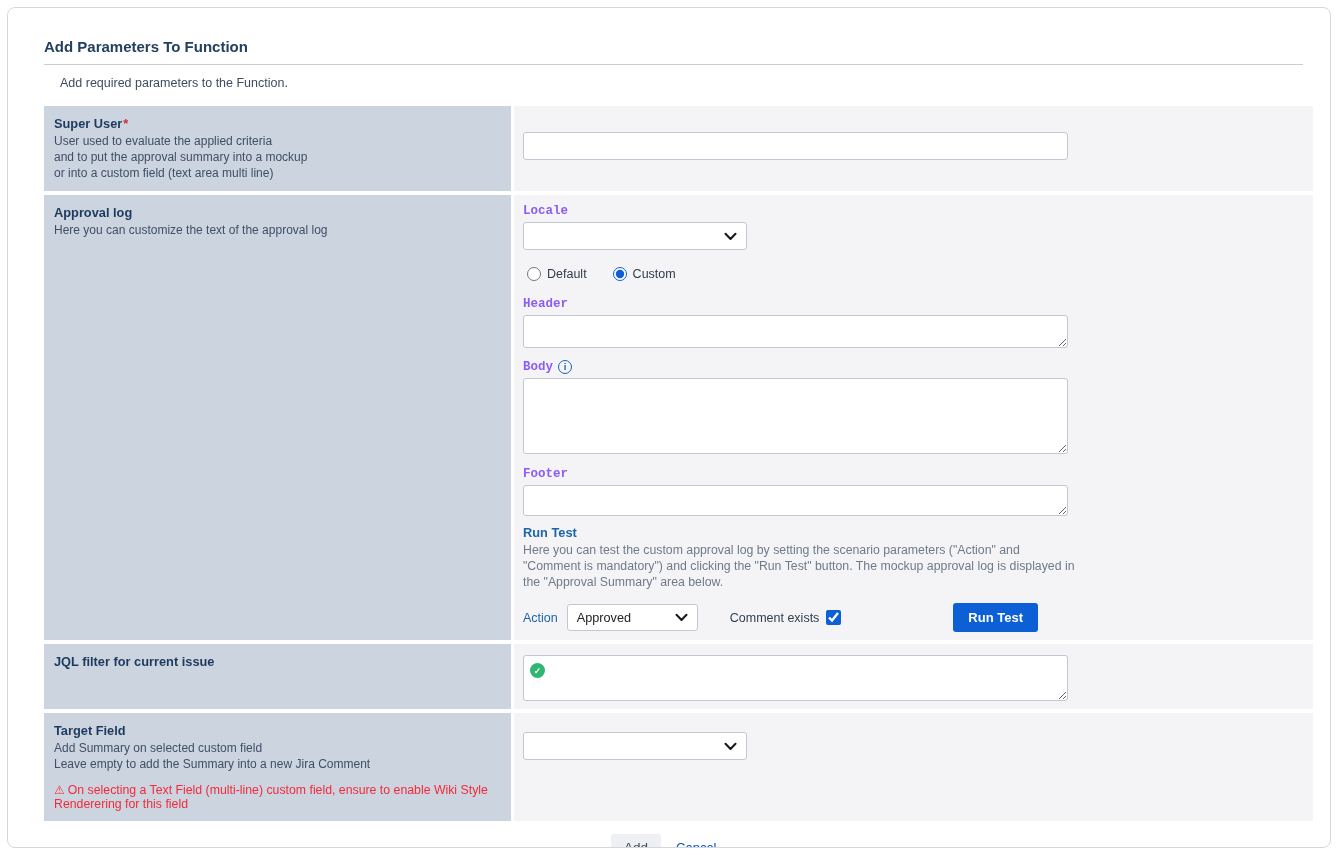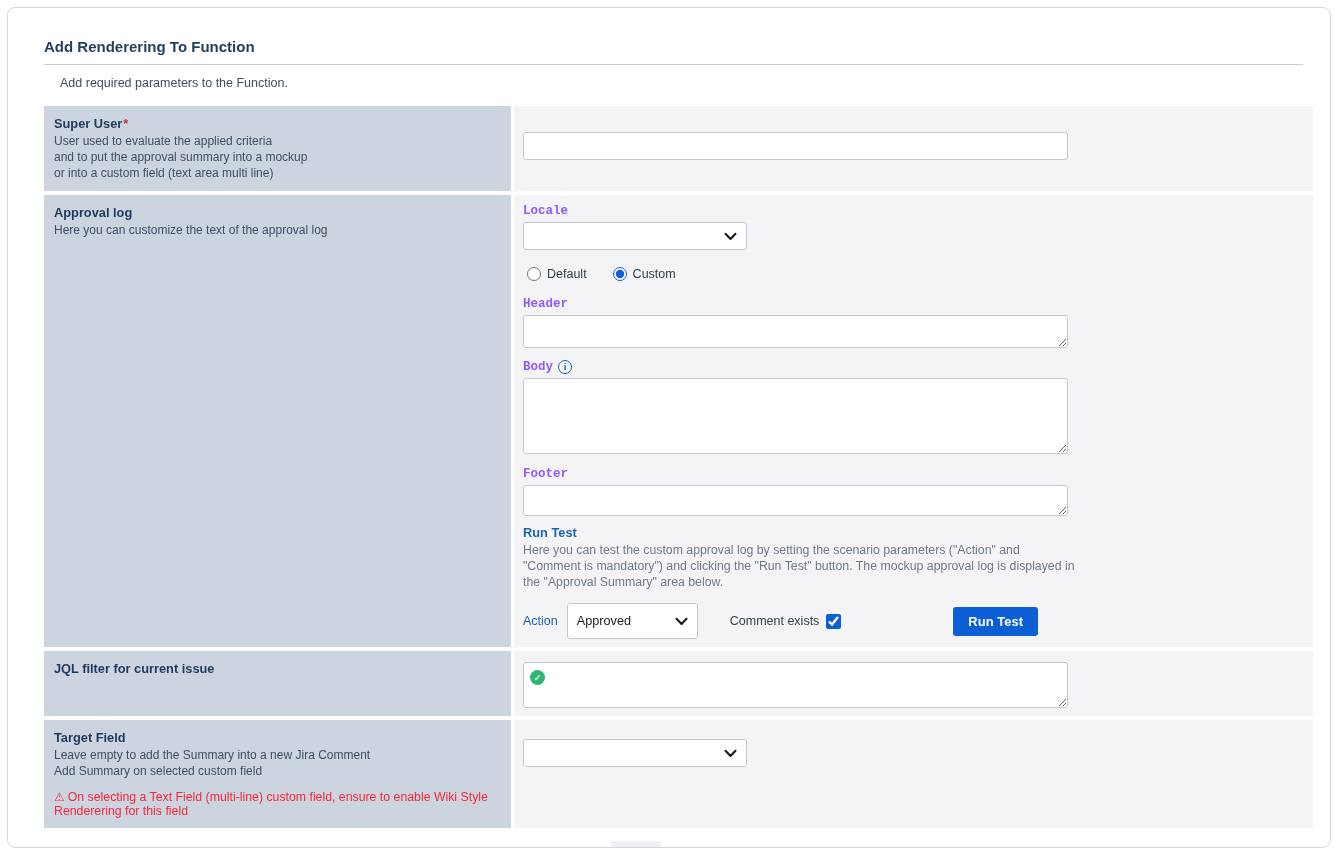--- a/index.html
+++ b/index.html
@@ -79,21 +79,21 @@
     width:14px; height:14px; border:1.3px solid #1b64ad; border-radius:50%;
     display:inline-flex; align-items:center; justify-content:center;
     color:#1b64ad; font-size:9.5px; font-weight:bold; line-height:1;
   }
 
   .runtest-heading { color:#1b64ad; font-weight:bold; font-size:12.8px; margin-bottom:2px; }
   .runtest-desc { width:552px; color:#6f7b8a; font-size:12.3px; line-height:16px; margin-bottom:13px; }
 
   .action-row { display:flex; align-items:center; }
   .action-label { color:#1b64ad; font-size:12.5px; margin-right:9px; }
-  .action-select { width:131px; height:36px; }
+  .action-select { width:131px; height:27px; }
   .action-select .select-value { color:#222; font-size:12.7px; }
   .comment-group { display:flex; align-items:center; margin-left:32px; color:#34414f; font-size:12.5px; }
   .comment-group input { margin:0 0 0 7px; accent-color:#0c5fd4; width:15px; height:15px; }
   .runtest-btn {
     margin-left:112px;
     background:#0c5fd4; color:#fff; font-weight:bold; font-size:13px;
     border:none; border-radius:3px; padding:7px 15px; cursor:pointer;
     font-family:inherit;
   }
 
@@ -115,21 +115,21 @@
     padding:6px 13px; font:inherit; font-size:13.5px; color:#3c4a5e; cursor:pointer;
   }
   .cancel-link { margin-left:15px; color:#0052cc; font-size:13px; text-decoration:none; cursor:pointer; }
 </style>
 </head>
 <body>
 
 <div class="page">
   <div class="content">
 
-    <h1 class="page-title">Add Renderering To Function</h1>
+    <h1 class="page-title">Add Parameters To Function</h1>
     <p class="subtitle">Add required parameters to the Function.</p>
 
     <div class="rows">
 
       <div class="row">
         <div class="label-cell">
           <div class="cell-title"><span>Super User</span><span class="req">*</span></div>
           <div class="cell-desc">
             <div>User used to evaluate the applied criteria</div>
             <div>and to put the approval summary into a mockup</div>
@@ -211,22 +211,22 @@
             <span class="check-badge">✓</span>
             <textarea class="ta ta-jql" style=""></textarea>
           </div>
         </div>
       </div>
 
       <div class="row">
         <div class="label-cell">
           <div class="cell-title">Target Field</div>
           <div class="cell-desc">
+            <div>Add Summary on selected custom field</div>
             <div>Leave empty to add the Summary into a new Jira Comment</div>
-            <div>Add Summary on selected custom field</div>
           </div>
           <div class="warning-line">
             <span class="warn-icon">⚠</span><span>On selecting a Text Field (multi-line) custom field, ensure to enable Wiki Style Renderering for this field</span>
           </div>
         </div>
         <div class="content-cell">
           <div class="select target-select">
             <span class="select-value"></span>
             <svg class="chev" width="13" height="9" viewBox="0 0 13 9">
                 <path d="M1.5 1.8 L6.5 7 L11.5 1.8" fill="none" stroke="#1b1b1b" stroke-width="2.1" stroke-linecap="round" stroke-linejoin="round"></path>

